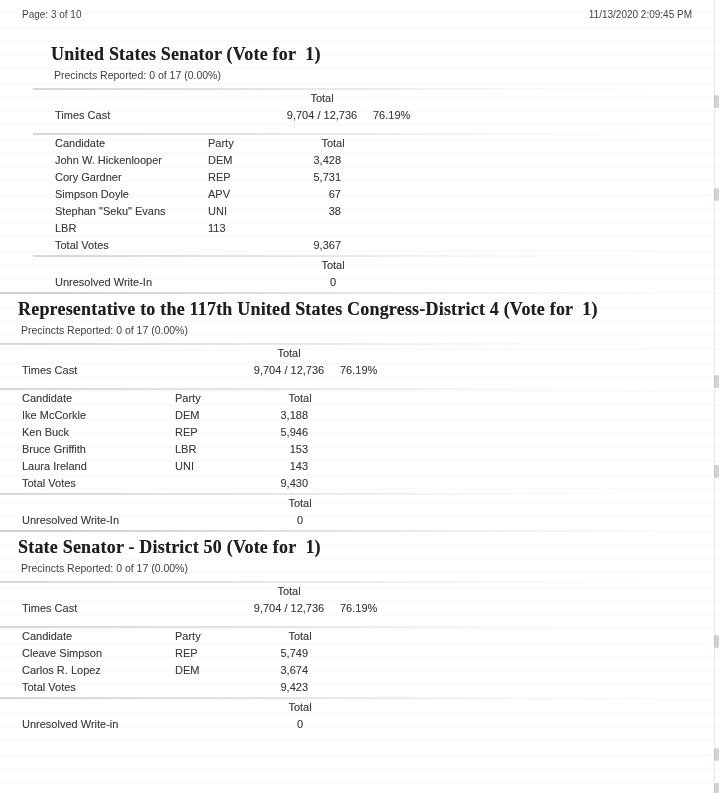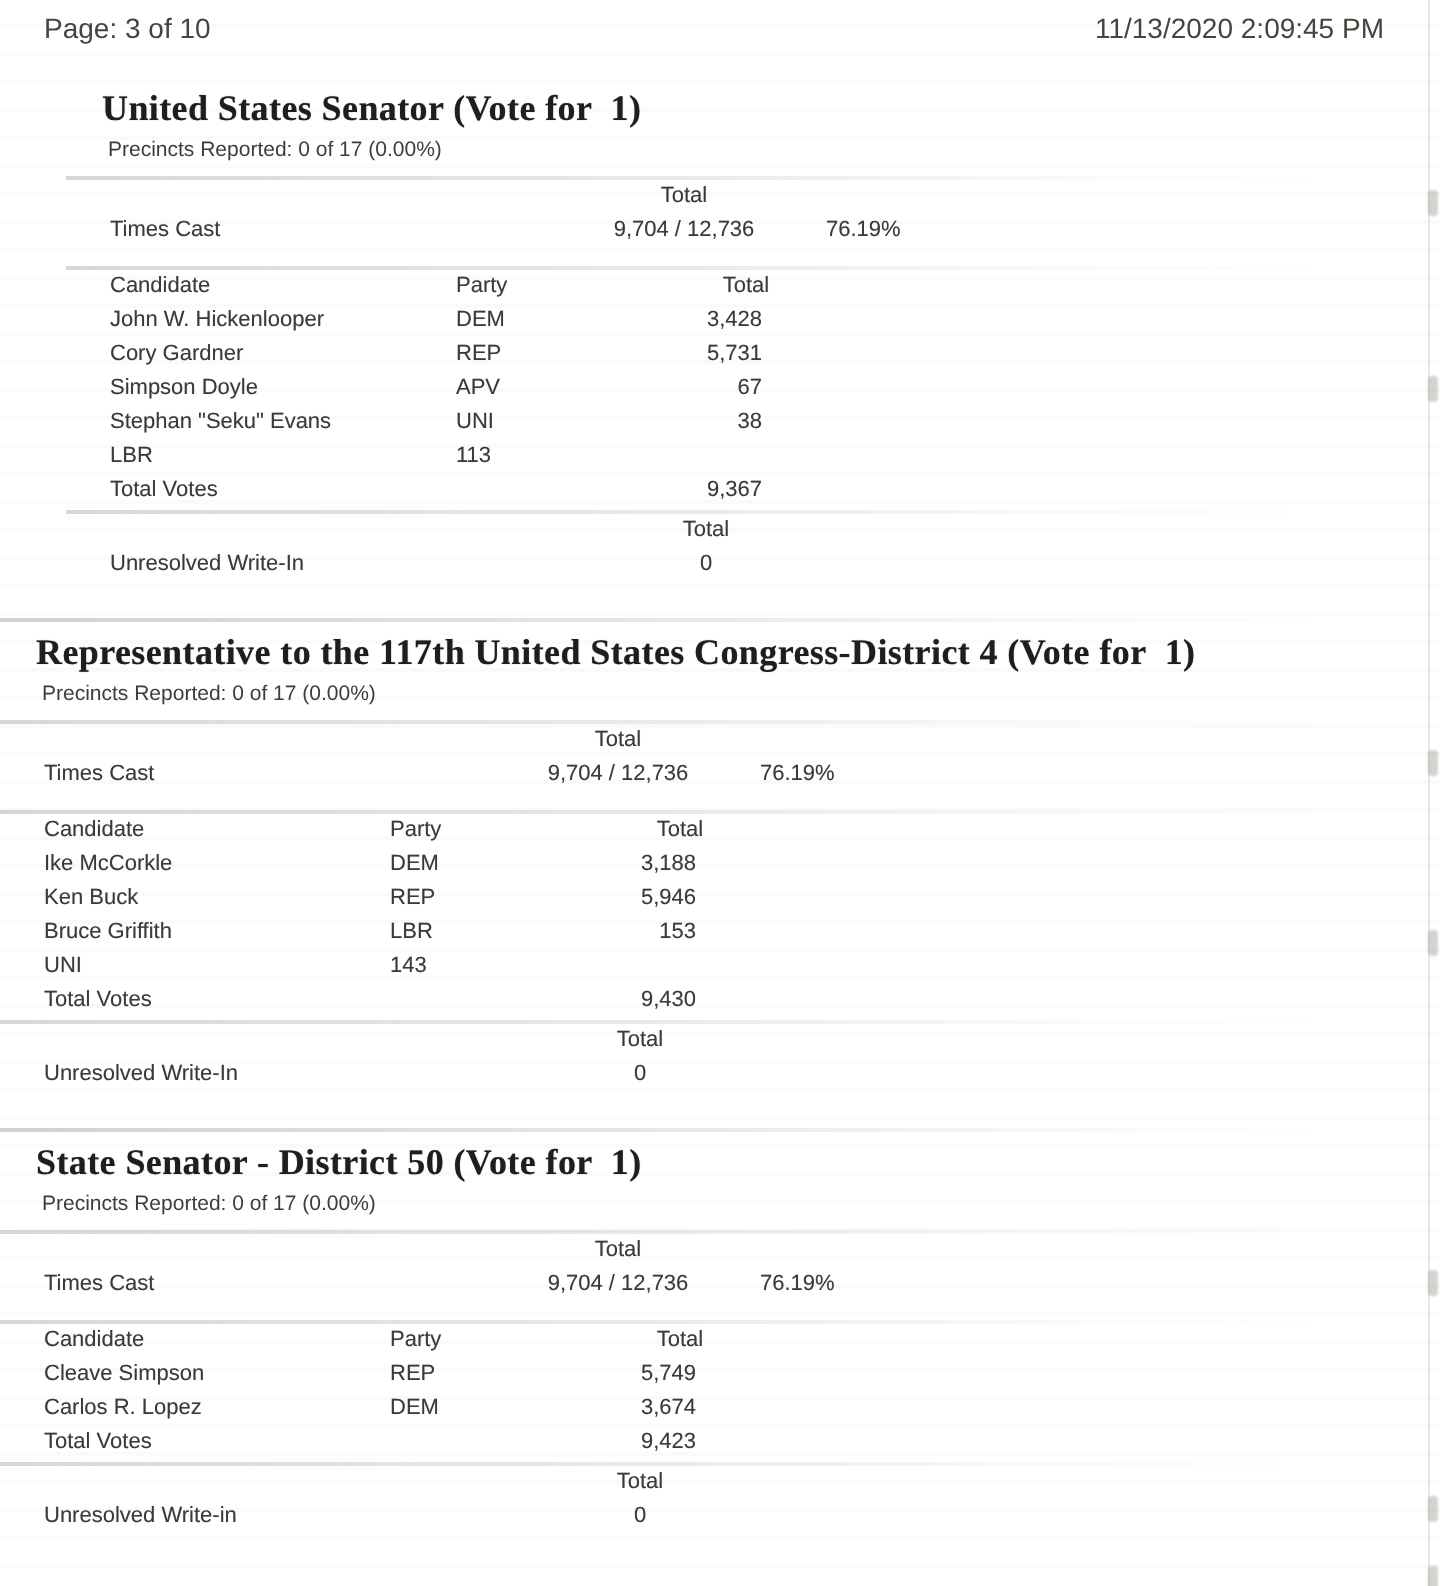--- a/index.html
+++ b/index.html
@@ -25,26 +25,26 @@
   .edge-mark {
     position: absolute; right: 1px; width: 5px; height: 13px;
     background: rgba(100,96,86,0.28); border-radius: 2px;
     filter: blur(0.6px); z-index: 0; pointer-events: none;
   }
   .content { position: relative; z-index: 1; }
 
   .page-header {
     display: flex; justify-content: space-between; align-items: flex-start;
     padding: 8px 28px 0 22px; height: 13px;
-    font-size: 14px; line-height: 13px; color: #45443f;
+    font-size: 10px; line-height: 13px; color: #45443f;
   }
 
   .contest { position: relative; }
   .contest.first { margin-top: 22px; padding-left: 33px; }
-  .contest.sep { margin-top: 17px; padding-top: 6px; }
+  .contest.sep { padding-top: 6px; }
   .contest.sep::before {
     content: ""; position: absolute; top: 0; left: 0; right: 0; height: 2px;
     background: linear-gradient(90deg, rgba(105,102,93,0.30) 0%,
       rgba(105,102,93,0.16) 45%, rgba(105,102,93,0.05) 72%, rgba(105,102,93,0) 92%);
     filter: blur(0.3px);
   }
 
   .title {
     font-family: "Liberation Serif", serif;
     font-weight: 700; font-size: 18px; line-height: 22px;
@@ -64,21 +64,20 @@
       rgba(105,102,93,0.14) 45%, rgba(105,102,93,0.04) 72%, rgba(105,102,93,0) 92%);
     filter: blur(0.3px);
   }
   .t-cand { margin-top: 8px; }
   .t-times { margin-top: 0; }
 
   .row {
     display: grid; height: 17px; line-height: 17px;
     font-size: 11px; color: #3a3a36; padding-left: 22px;
     text-shadow: 0 0 0.4px rgba(58,58,54,0.35);
-    gap: 20px;
   }
   .t-times .row { grid-template-columns: 218px 98px 60px; }
   .t-cand  .row { grid-template-columns: 153px 65px 120px; }
   .t-write .row { grid-template-columns: 218px 120px; }
 
   .cell { overflow: hidden; white-space: nowrap; }
   .center { text-align: center; }
   .num-right { text-align: right; padding-right: 52px; }
   .pct { text-align: left; padding-left: 2px; }
 </style>
@@ -199,20 +198,21 @@
         <span class="cell">Ken Buck</span>
         <span class="cell">REP</span>
         <span class="cell num-right">5,946</span>
       </div>
       <div class="row">
         <span class="cell">Bruce Griffith</span>
         <span class="cell">LBR</span>
         <span class="cell num-right">153</span>
       </div>
       <div class="row">
+        <span class="cell">Laura Ireland</span>
         <span class="cell">UNI</span>
         <span class="cell num-right">143</span>
       </div>
       <div class="row">
         <span class="cell">Total Votes</span>
         <span class="cell"></span>
         <span class="cell num-right">9,430</span>
       </div>
     </div>
 

